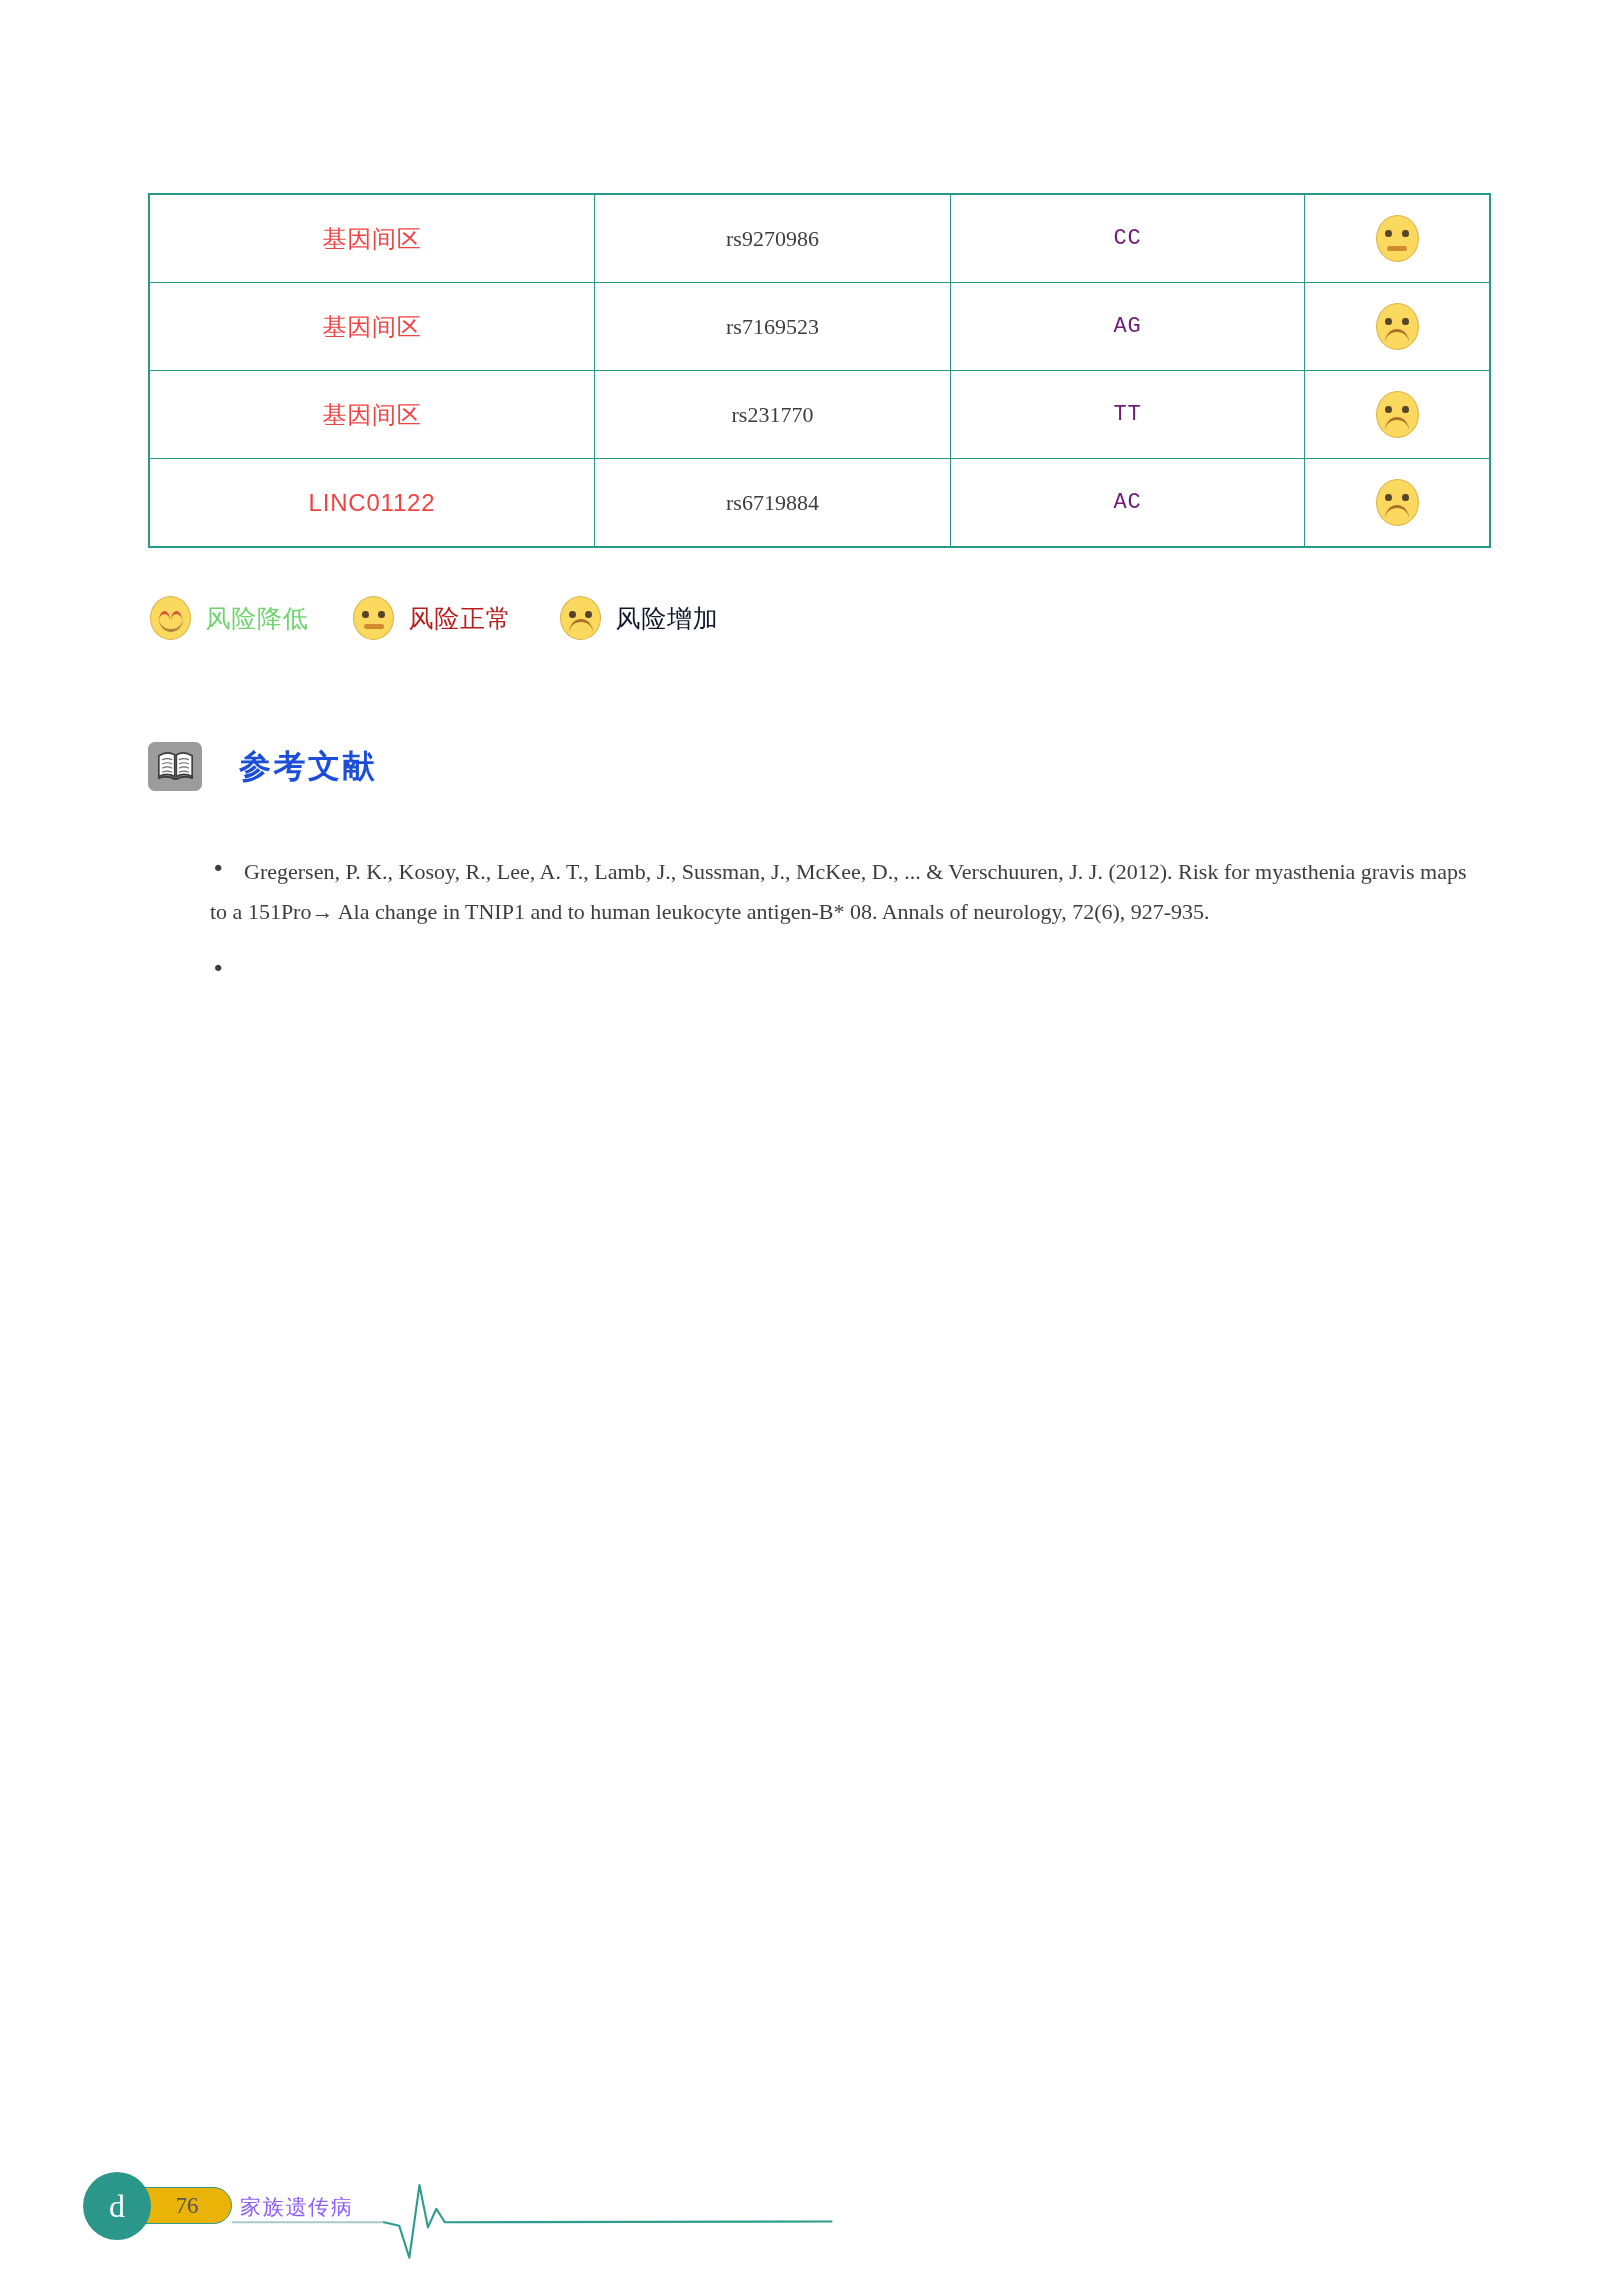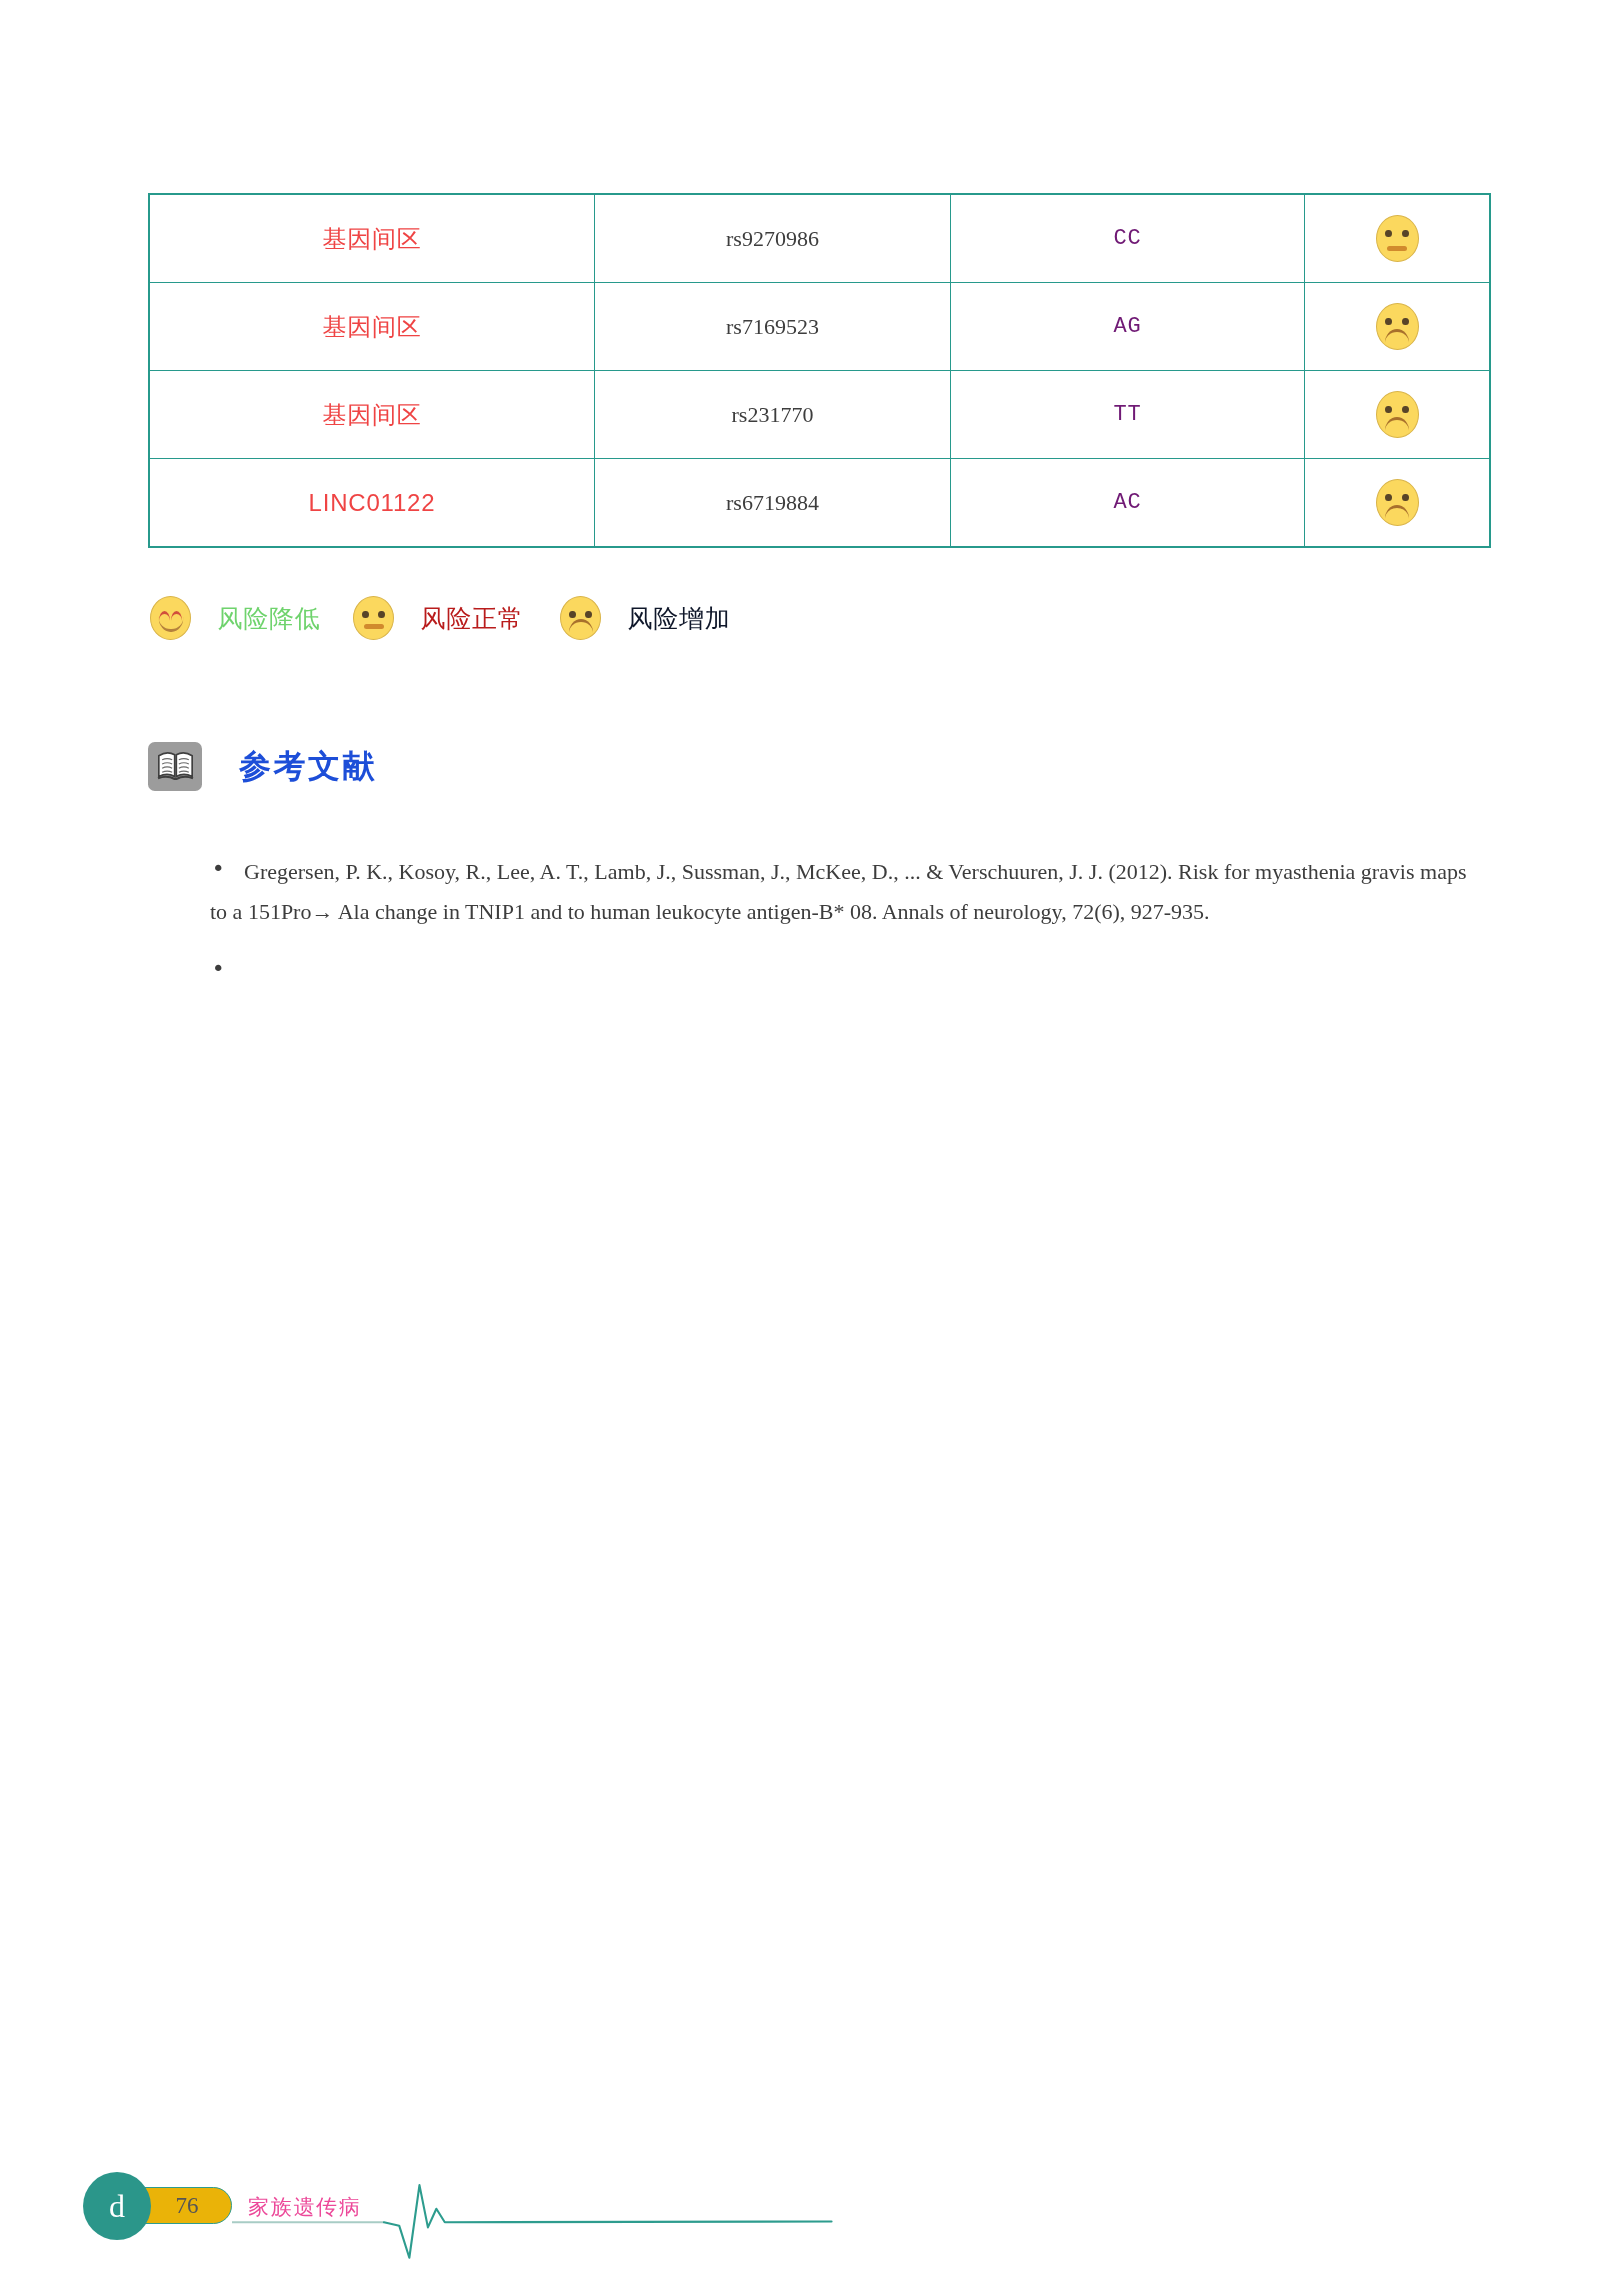--- a/index.html
+++ b/index.html
@@ -19,41 +19,41 @@
   .face::before,.face::after{content:"";position:absolute;top:13.5px;width:6.8px;height:7.6px;background:#584428;border-radius:50%;}
   .face::before{left:8.4px;} .face::after{right:8.4px;}
   .face .mouth{position:absolute;left:50%;transform:translateX(-50%);}
   .face[data-risk="neutral"] .mouth{bottom:10px;width:20px;height:5px;background:#d18a2d;border-radius:2.5px;}
   .face[data-risk="sad"] .mouth{bottom:6px;width:24px;height:11px;border-top:3.4px solid #a8702c;border-radius:50% 50% 0 0 / 100% 100% 0 0;}
   .face[data-risk="smile"]::before,.face[data-risk="smile"]::after{background:transparent;height:6.8px;width:11px;border-top:3px solid #d14f3c;border-radius:50% 50% 0 0 / 100% 100% 0 0;top:14.4px;}
   .face[data-risk="smile"] .mouth{bottom:6.8px;width:25px;height:12.7px;border-bottom:3.4px solid #b5813c;border-radius:0 0 50% 50% / 0 0 100% 100%;}
 
   
   .legend{position:absolute;left:0;top:596px;height:51px;width:100%;}
-  .legend-item{position:absolute;top:0;display:flex;align-items:center;gap:12px;}
+  .legend-item{position:absolute;top:0;display:flex;align-items:center;}
   .legend-item .face{width:39px;height:42px;}
   .legend-label{margin-left:14.4px;font-size:25px;letter-spacing:0.8px;}
   .li-0{left:150px;} .li-1{left:353px;} .li-2{left:560px;}
   .li-0 .legend-label{color:#6fd36d;} .li-1 .legend-label{color:#b91c1c;text-align:right;} .li-2 .legend-label{color:#0f172a;}
 
   
   .ref-header{position:absolute;left:148px;top:742px;display:flex;align-items:center;}
   .book-tile{width:54px;height:49px;background:#9c9c9c;border-radius:6.8px;display:flex;align-items:center;justify-content:center;}
   .ref-title{margin-left:37px;font-size:32px;font-weight:bold;color:#1d4ed8;letter-spacing:2.5px;}
   .ref-list{position:absolute;left:210px;top:852px;width:1267px;}
   .ref-item{position:relative;font-family:"Liberation Serif",serif;font-size:22px;line-height:40px;color:#3d3d3d;text-indent:34px;margin-bottom:20px;}
   .ref-bullet{position:absolute;left:1.7px;top:-3.4px;text-indent:0;font-size:22px;color:#3d3d3d;font-family:"DejaVu Sans",sans-serif;}
 
   
   .footer{position:absolute;left:0;top:2163px;width:100%;height:133px;}
   .page-pill{position:absolute;left:101px;top:24px;width:131px;height:37px;background:#eab308;border:1.7px solid #2d9c8e;border-radius:20px;display:flex;align-items:center;justify-content:center;padding-left:41px;box-sizing:border-box;}
   .page-number{font-family:"Liberation Serif",serif;font-size:23px;color:#555;}
   .corner-circle{position:absolute;left:83px;top:9.3px;width:68px;height:68px;background:#2b968a;border-radius:50%;display:flex;align-items:center;justify-content:center;}
   .corner-letter{font-family:"Liberation Serif",serif;font-size:32px;color:#ffffff;}
-  .section-label{position:absolute;left:240px;top:30px;font-size:21px;color:#ec4899;letter-spacing:1.7px;margin-left:8px;}
+  .section-label{position:absolute;left:240px;top:30px;font-size:21px;color:#8b5cf6;letter-spacing:1.7px;}
   .heartbeat{position:absolute;left:232px;top:17px;}
 </style>
 </head>
 <body>
 
 <table class="risk-table">
   <tbody>
       <tr>
     <td class="c-gene">基因间区</td>
     <td class="c-rsid">rs9270986</td>

